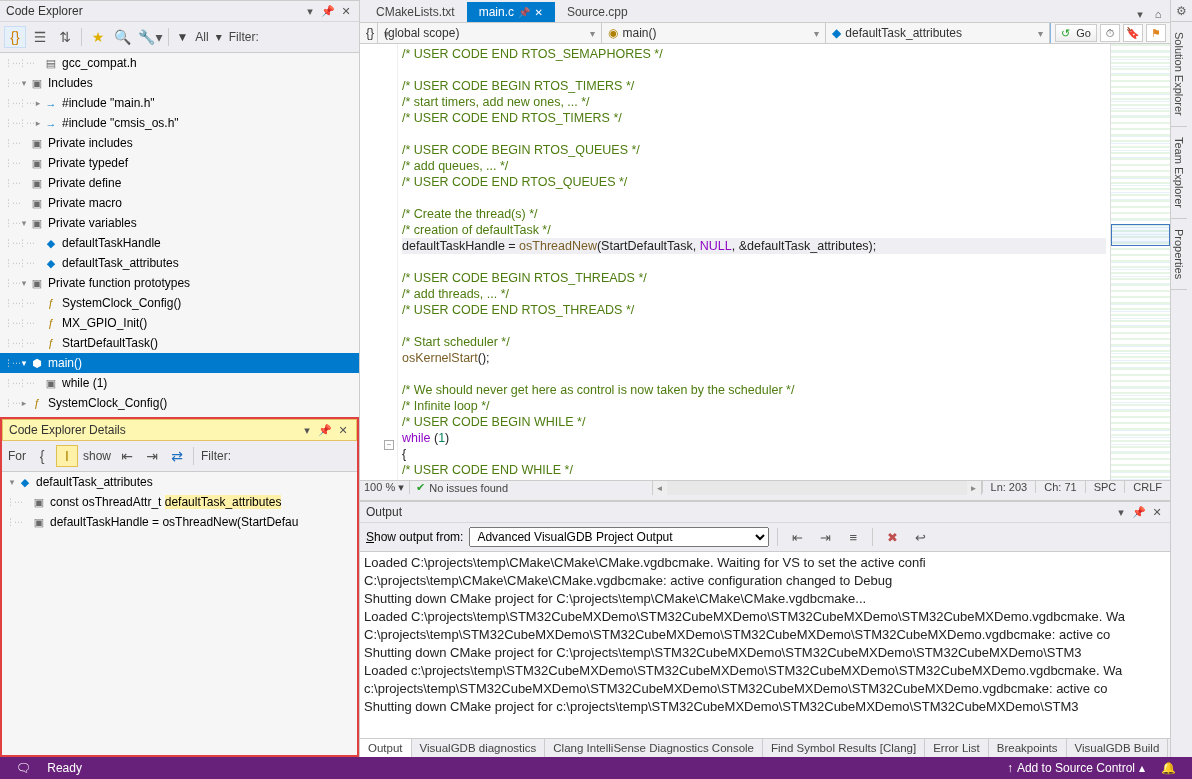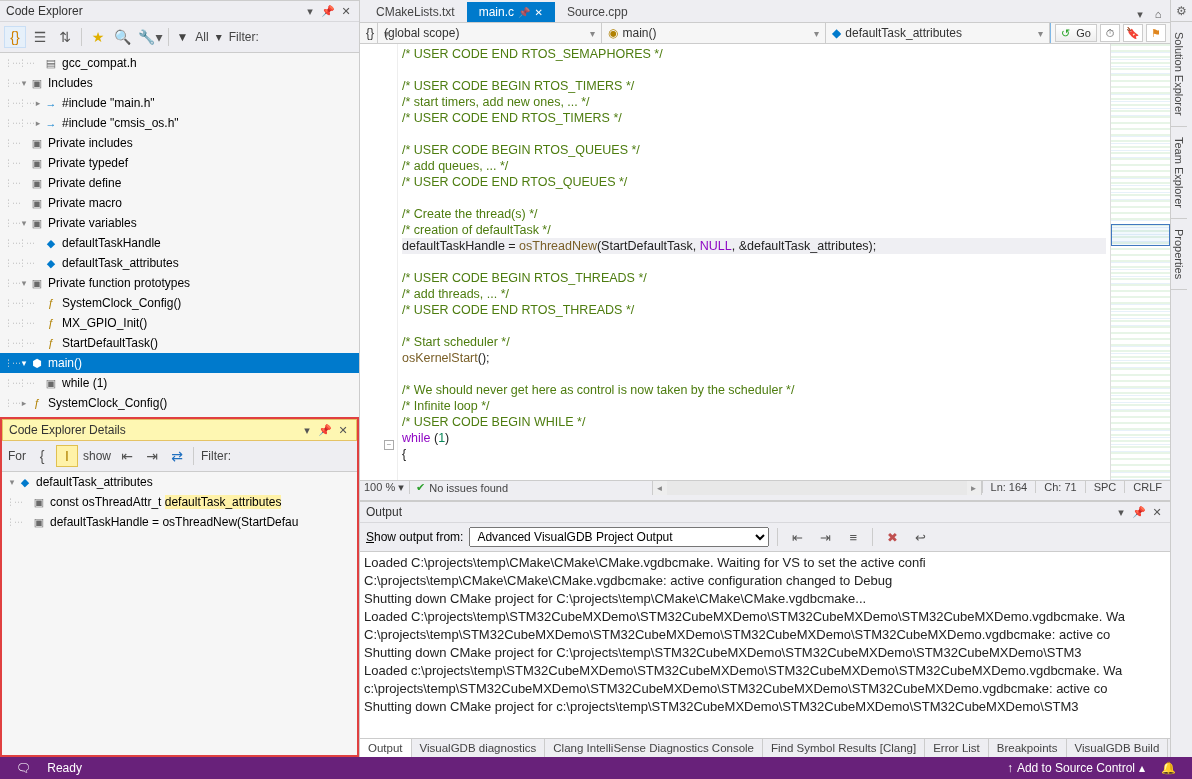--- a/index.html
+++ b/index.html
@@ -369,34 +369,35 @@
           <div>  <span class="c">/* USER CODE END RTOS_THREADS */</span></div>
           <div>&nbsp;</div>
           <div>  <span class="c">/* Start scheduler */</span></div>
           <div>  <span class="fn">osKernelStart</span><span class="plain">();</span></div>
           <div>&nbsp;</div>
           <div>  <span class="c">/* We should never get here as control is now taken by the scheduler */</span></div>
           <div>  <span class="c">/* Infinite loop */</span></div>
           <div>  <span class="c">/* USER CODE BEGIN WHILE */</span></div>
           <div>  <span class="m">while</span><span class="plain"> (</span><span class="n">1</span><span class="plain">)</span></div>
           <div>  <span class="plain">{</span></div>
+          <div>    <span class="c">  /* USER CODE END WHILE */</span></div>
         </div>
       <div class="minimap">
           <div class="view"></div>
         </div>
     </div>
 
     <div class="editor-status">
       <div class="zoom"><span>100 %</span> ▾</div>
       <div class="issues">
           <span class="ok">✔</span>
           <span>No issues found</span>
         </div>
       <div class="hscroll"></div>
-      <div class="pos">Ln: 164</div>
+      <div class="pos">Ln: 203</div>
       <div class="pos">Ch: 71</div>
       <div class="pos">SPC</div>
       <div class="pos">CRLF</div>
     </div>
 
     <div class="output-panel">
       <div class="panel-title">
         <span>Output</span>
         <span class="spacer"></span>
         <span class="icon">▾</span>

